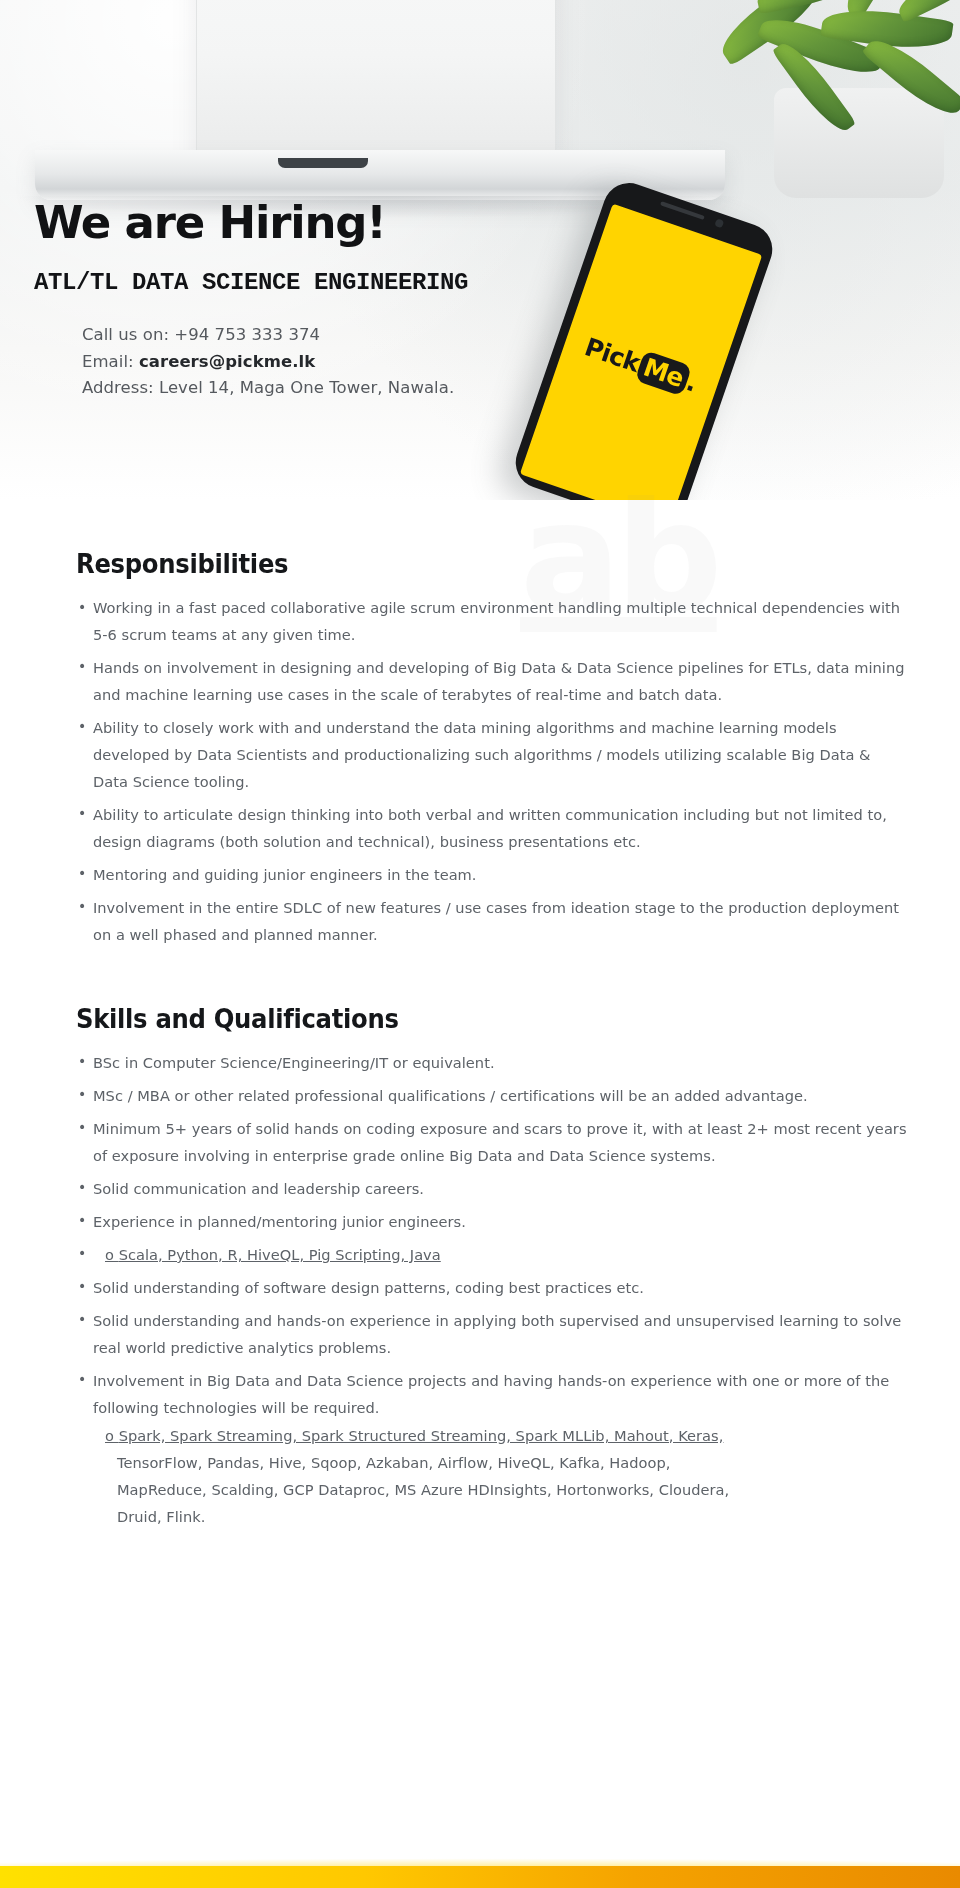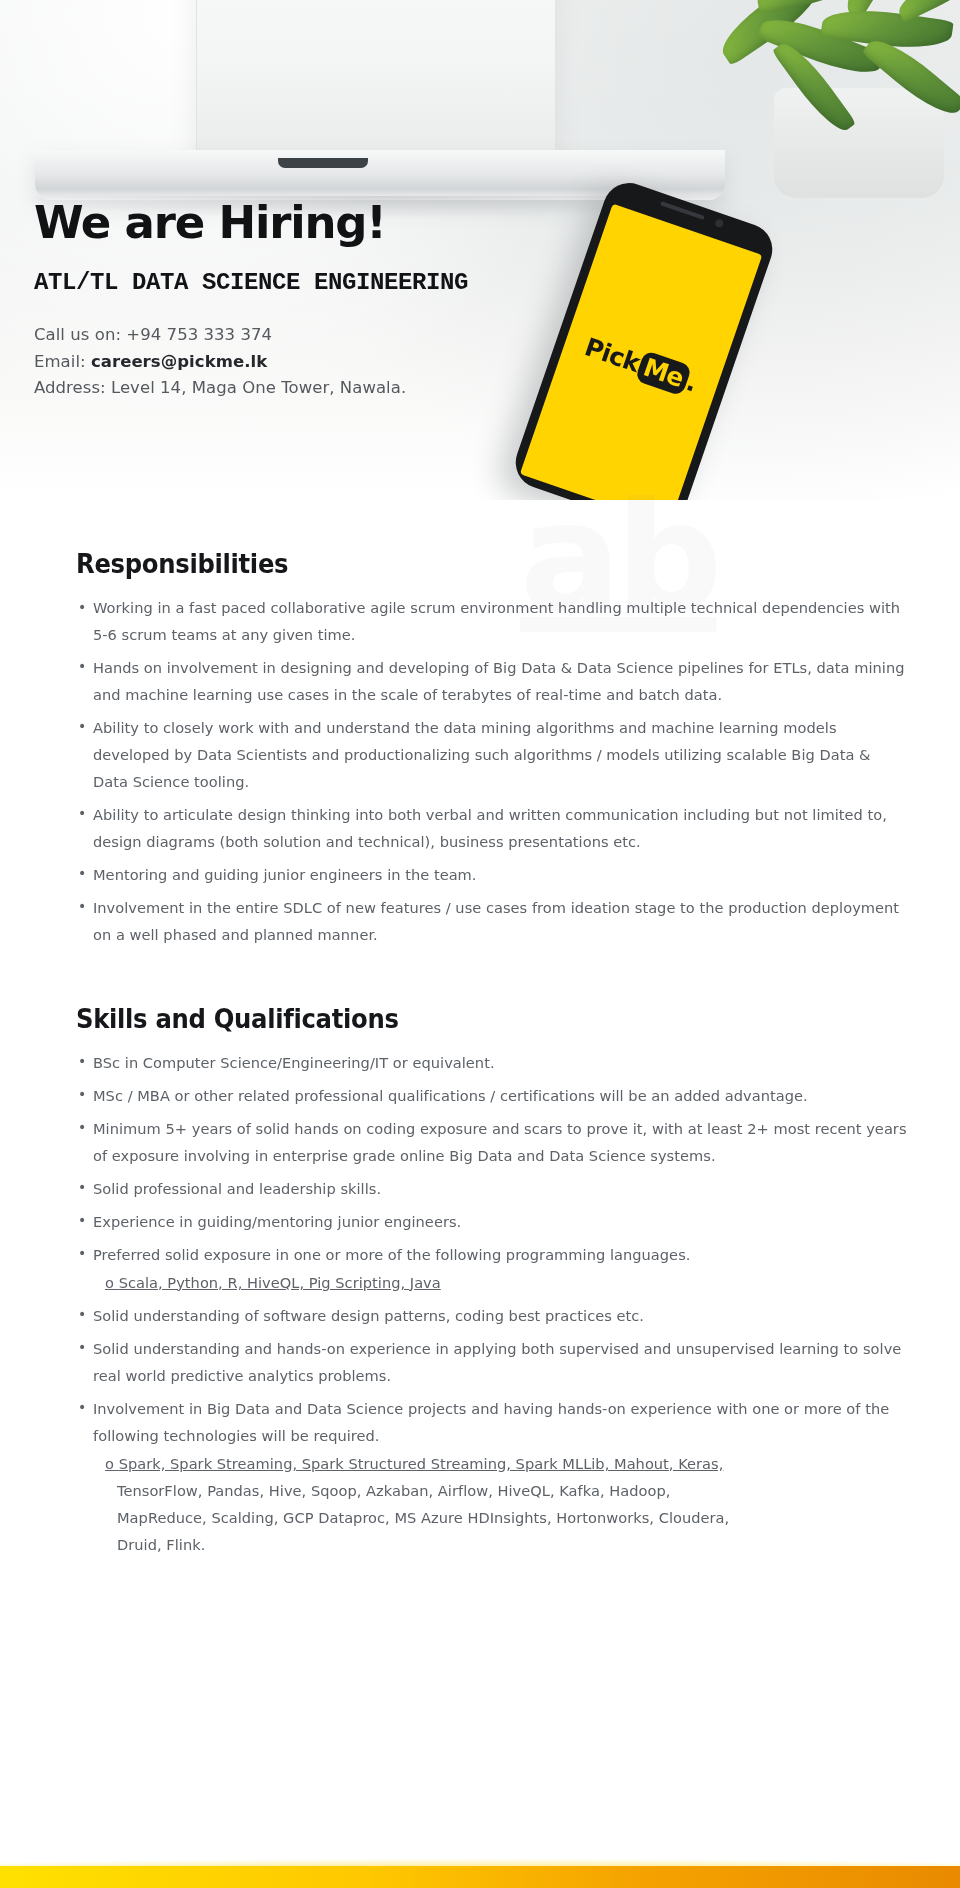--- a/index.html
+++ b/index.html
@@ -155,20 +155,21 @@
     letter-spacing: -0.4px;
     color: #121316;
     margin: 16px 0 26px 0;
   }
   .contact-line {
     font-size: 16.5px;
     line-height: 1.62;
     color: #55595e;
     letter-spacing: 0.05px;
     white-space: nowrap;
+    margin-left: 48px;
   }
   .contact-line .strong { font-weight: 700; color: #25282c; }
 
   
   .content {
     position: relative;
     padding: 48px 52px 40px 76px;
     background: #ffffff;
   }
   .watermark {
@@ -303,24 +304,23 @@
       <li>Involvement in the entire SDLC of new features / use cases from ideation stage to the production deployment on a well phased and planned manner.</li>
     </ul>
   </div>
 
   <div class="section">
     <h3 class="section-title">Skills and Qualifications</h3>
     <ul class="bullets">
       <li>BSc in Computer Science/Engineering/IT or equivalent.</li>
       <li>MSc / MBA or other related professional qualifications / certifications will be an added advantage.</li>
       <li>Minimum 5+ years of solid hands on coding exposure and scars to prove it, with at least 2+ most recent years of exposure involving in enterprise grade online Big Data and Data Science systems.</li>
-      <li>Solid professional and leadership skills.</li>
-      <li>Experience in guiding/mentoring junior engineers.</li>
+      <li>Solid communication and leadership careers.</li>
+      <li>Experience in planned/mentoring junior engineers.</li>
       <li>
-        <span>Preferred solid exposure in one or more of the following programming languages.</span>
         <span class="sub">Scala, Python, R, HiveQL, Pig Scripting, Java</span>
       </li>
       <li>Solid understanding of software design patterns, coding best practices etc.</li>
       <li>Solid understanding and hands-on experience in applying both supervised and unsupervised learning to solve real world predictive analytics problems.</li>
       <li>
         <span>Involvement in Big Data and Data Science projects and having hands-on experience with one or more of the following technologies will be required.</span>
         <span class="sub">Spark, Spark Streaming, Spark Structured Streaming,  Spark MLLib, Mahout, Keras,</span>
         <span class="subcont">TensorFlow, Pandas, Hive, Sqoop, Azkaban, Airflow, HiveQL, Kafka, Hadoop,</span>
         <span class="subcont">MapReduce, Scalding, GCP Dataproc, MS Azure HDInsights, Hortonworks, Cloudera,</span>
         <span class="subcont">Druid, Flink.</span>

